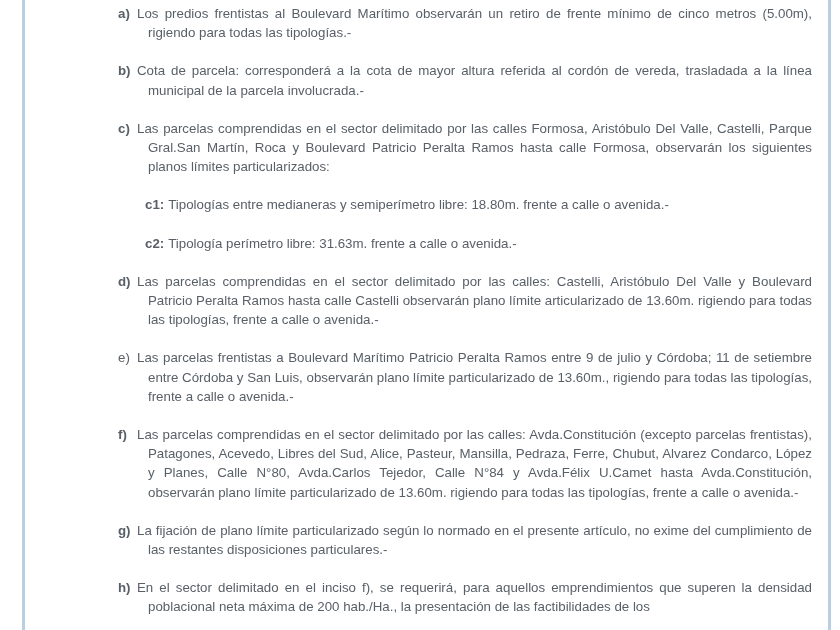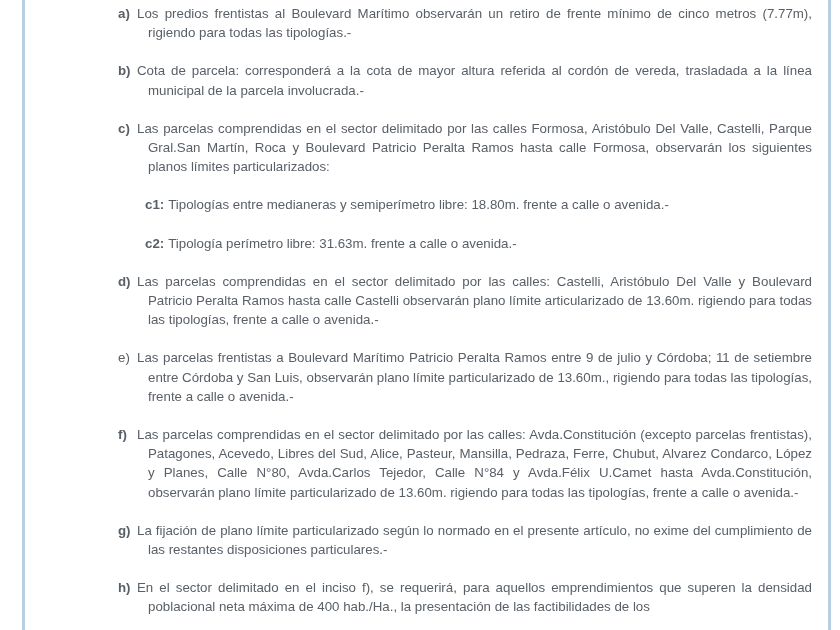--- a/index.html
+++ b/index.html
@@ -59,21 +59,21 @@
   }
 </style>
 </head>
 <body>
 
 <div class="sheet">
   <div class="content">
 
     <div class="clause">
       <span class="letter">a)</span>
-      <span class="text">Los predios frentistas al Boulevard Marítimo observarán un retiro de frente mínimo de cinco metros (7.77m), rigiendo para todas las tipologías.-</span>
+      <span class="text">Los predios frentistas al Boulevard Marítimo observarán un retiro de frente mínimo de cinco metros (5.00m), rigiendo para todas las tipologías.-</span>
     </div>
 
     <div class="clause">
       <span class="letter">b)</span>
       <span class="text">Cota de parcela: corresponderá a la cota de mayor altura referida al cordón de vereda, trasladada a la línea municipal de la parcela involucrada.-</span>
     </div>
 
     <div class="clause">
       <span class="letter">c)</span>
       <span class="text">Las parcelas comprendidas en el sector delimitado por las calles Formosa, Aristóbulo Del Valle, Castelli, Parque Gral.San Martín, Roca y Boulevard Patricio Peralta Ramos hasta calle Formosa, observarán los siguientes planos límites particularizados:</span>
@@ -102,17 +102,17 @@
       <span class="text">Las parcelas comprendidas en el sector delimitado por las calles: Avda.Constitución (excepto parcelas frentistas), Patagones, Acevedo, Libres del Sud, Alice, Pasteur, Mansilla, Pedraza, Ferre, Chubut, Alvarez Condarco, López y Planes, Calle N°80, Avda.Carlos Tejedor, Calle N°84 y Avda.Félix U.Camet hasta Avda.Constitución, observarán plano límite particularizado de 13.60m. rigiendo para todas las tipologías, frente a calle o avenida.-</span>
     </div>
 
     <div class="clause">
       <span class="letter">g)</span>
       <span class="text">La fijación de plano límite particularizado según lo normado en el presente artículo, no exime del cumplimiento de las restantes disposiciones particulares.-</span>
     </div>
 
     <div class="clause">
       <span class="letter">h)</span>
-      <span class="text">En el sector delimitado en el inciso f), se requerirá, para aquellos emprendimientos que superen la densidad poblacional neta máxima de 400 hab./Ha., la presentación de las factibilidades de los</span>
+      <span class="text">En el sector delimitado en el inciso f), se requerirá, para aquellos emprendimientos que superen la densidad poblacional neta máxima de 200 hab./Ha., la presentación de las factibilidades de los</span>
     </div>
 
   </div>
 </div>
 
 </body></html>

